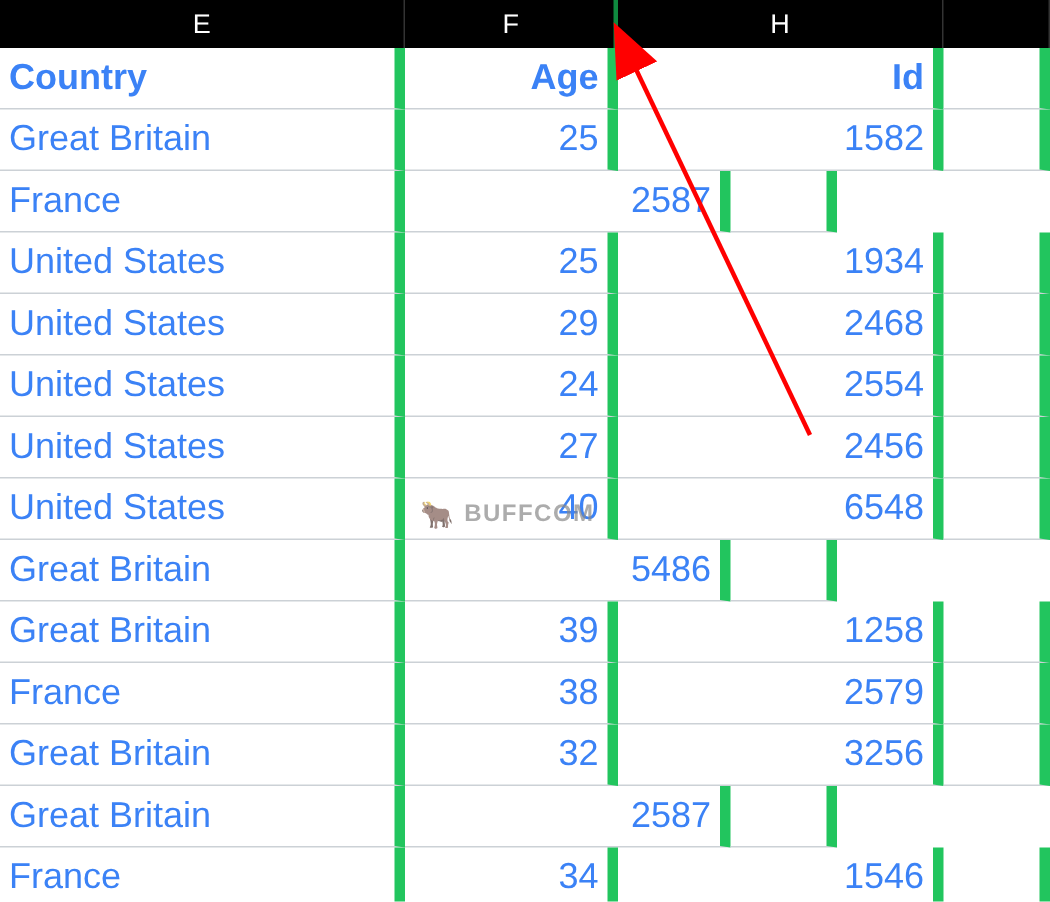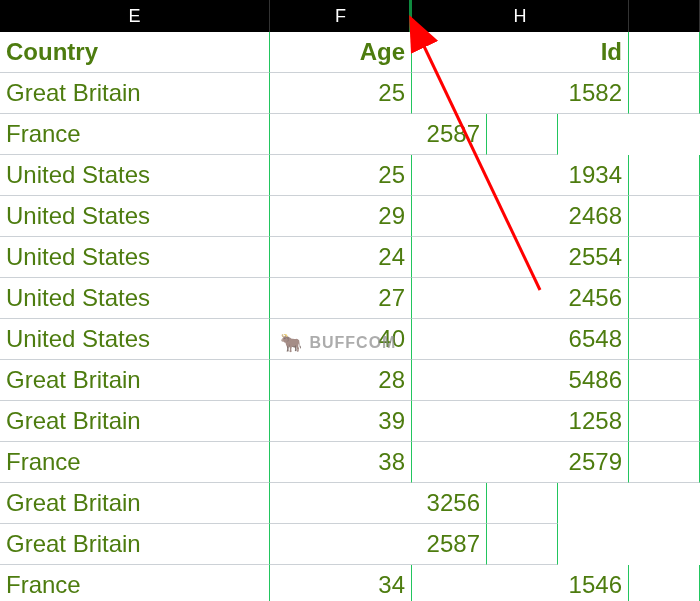--- a/index.html
+++ b/index.html
@@ -50,24 +50,24 @@
 
   .grid {
     position: relative;
   }
   .row {
     display: flex;
     height: 41px;
   }
   .cell {
     height: 100%;
-    border-right: 1px solid #22c55e;
+    border-right: 7px solid #22c55e;
     border-bottom: 1px solid #ccd1d6;
     font-size: 24px;
-    color: #4d7c0f;
+    color: #3b82f6;
     display: flex;
     align-items: center;
     padding: 0 6px;
     line-height: 1;
   }
   .cell.al-l { justify-content: flex-start; }
   .cell.al-r { justify-content: flex-end; }
   .row.header-row .cell { font-weight: 700; }
 
   .watermark {
@@ -166,41 +166,41 @@
 
     <div class="row">
       <div class="cell col-e al-l">United States</div>
       <div class="cell col-f al-r">40</div>
       <div class="cell col-h al-r">6548</div>
       <div class="cell col-x"></div>
     </div>
 
     <div class="row">
       <div class="cell col-e al-l">Great Britain</div>
-      <div class="cell col-f al-r">28</div>
       <div class="cell col-h al-r">5486</div>
       <div class="cell col-x"></div>
     </div>
 
     <div class="row">
       <div class="cell col-e al-l">Great Britain</div>
       <div class="cell col-f al-r">39</div>
       <div class="cell col-h al-r">1258</div>
       <div class="cell col-x"></div>
     </div>
 
     <div class="row">
       <div class="cell col-e al-l">France</div>
       <div class="cell col-f al-r">38</div>
       <div class="cell col-h al-r">2579</div>
       <div class="cell col-x"></div>
     </div>
 
     <div class="row">
       <div class="cell col-e al-l">Great Britain</div>
+      <div class="cell col-f al-r">32</div>
       <div class="cell col-h al-r">3256</div>
       <div class="cell col-x"></div>
     </div>
 
     <div class="row">
       <div class="cell col-e al-l">Great Britain</div>
       <div class="cell col-h al-r">2587</div>
       <div class="cell col-x"></div>
     </div>
 

